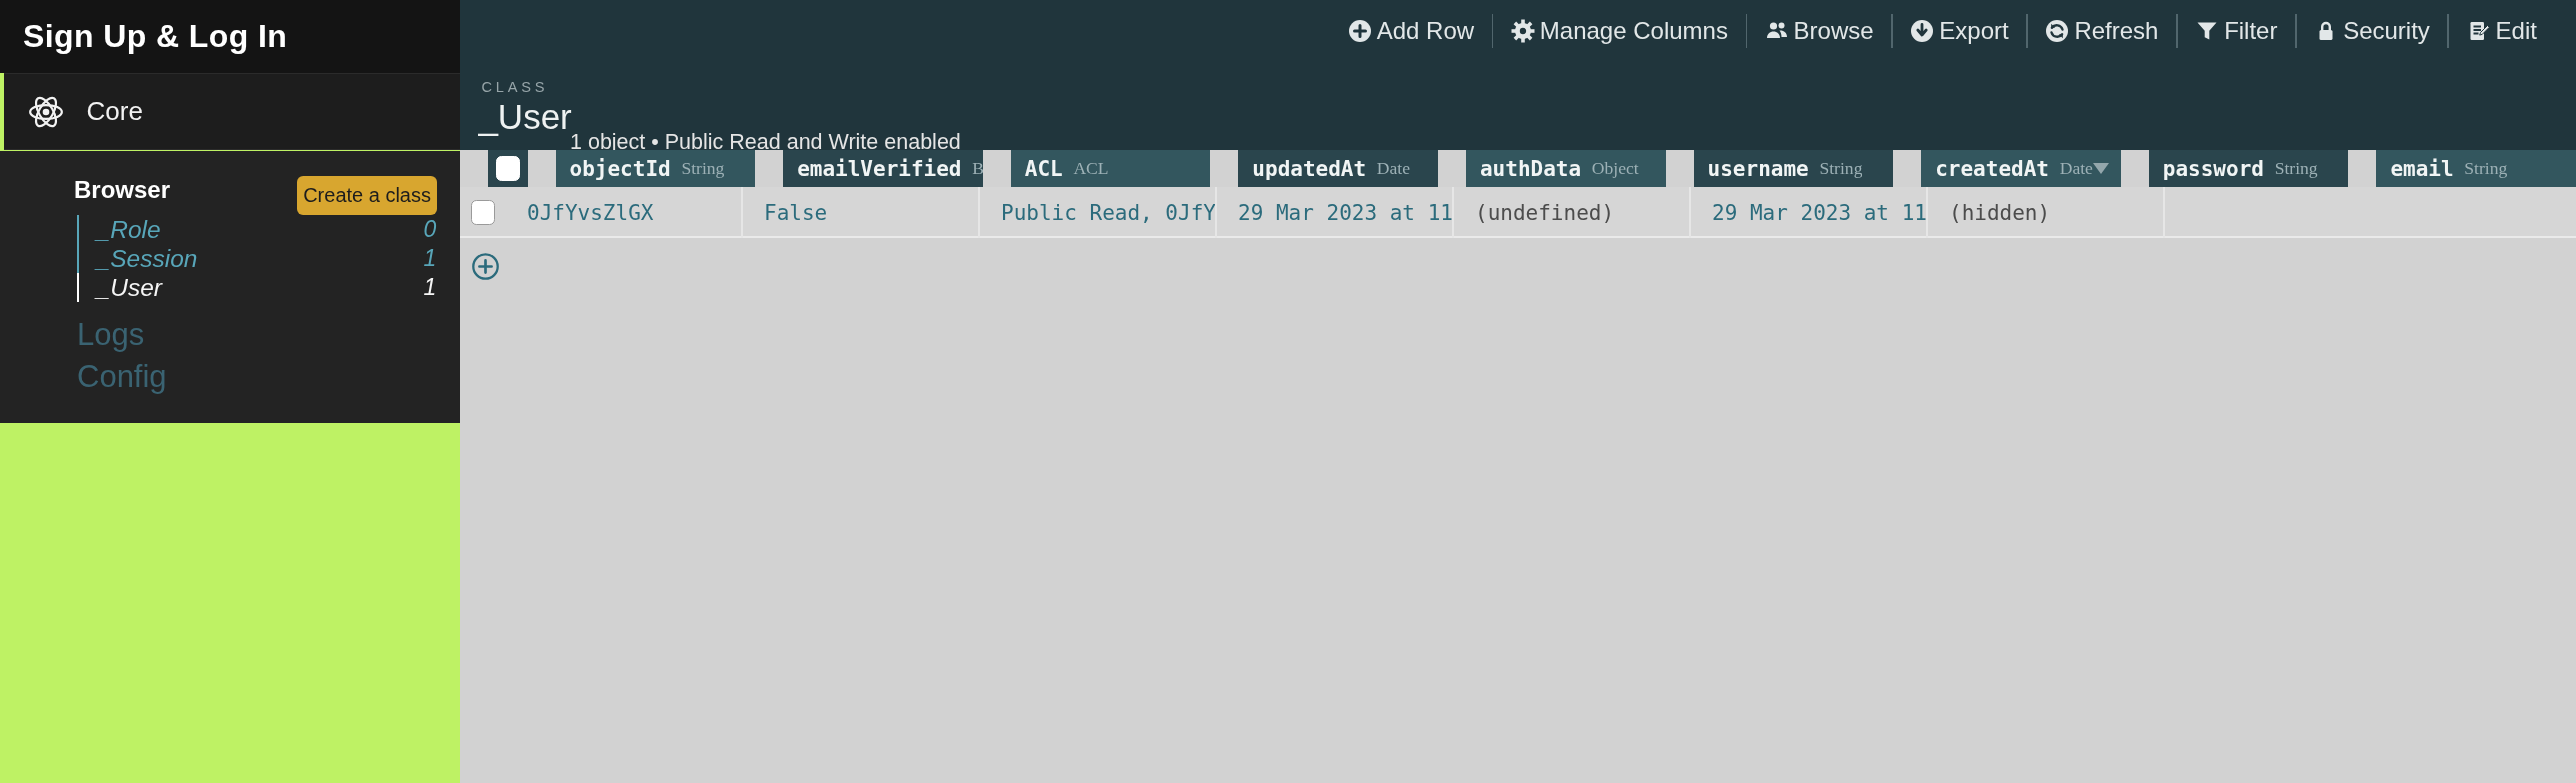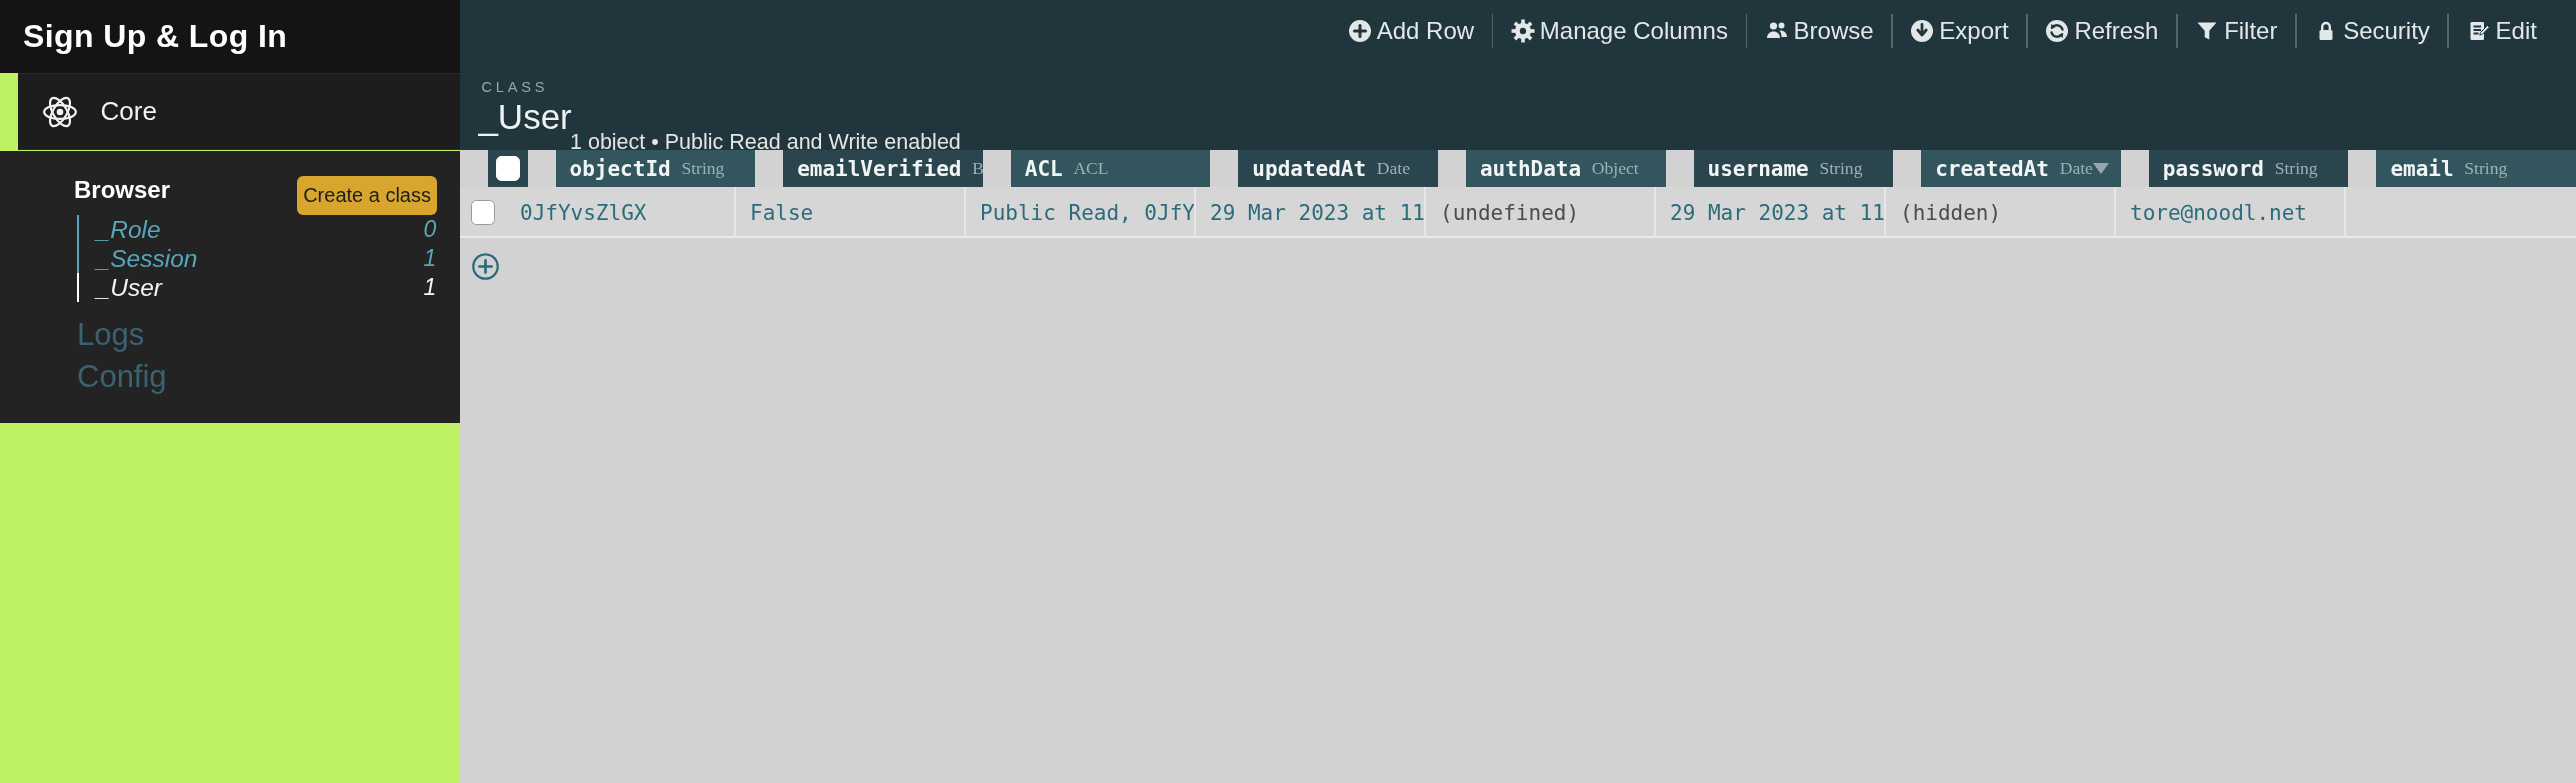--- a/index.html
+++ b/index.html
@@ -3,21 +3,21 @@
 <meta charset="utf-8">
 <style>
   * { margin:0; padding:0; box-sizing:border-box; }
   html,body { width:2576px; height:784px; overflow:hidden; }
   body { font-family:"Liberation Sans", sans-serif; background:#d2d2d2; position:relative; }
 
   
   .sidebar { position:absolute; left:0; top:0; width:460px; height:784px; background:#bef264; }
   .sb-title-area { position:absolute; left:0; top:0; width:460px; height:73px; background:#141414; display:flex; align-items:center; }
   .app-title { color:#ffffff; font-size:32px; font-weight:bold; padding-left:23px; letter-spacing:0.4px; white-space:nowrap; }
-  .sb-core-row { position:absolute; left:18px; top:73px; width:460px; height:77px; background:#1d1d1d; border-top:1.5px solid #2b2b2b; border-bottom:1.5px solid #2b2b2b; display:flex; align-items:center; cursor:pointer; }
+  .sb-core-row { position:absolute; left:4px; top:73px; width:460px; height:77px; background:#1d1d1d; border-top:1.5px solid #2b2b2b; border-bottom:1.5px solid #2b2b2b; display:flex; align-items:center; cursor:pointer; }
   .atom-wrap { margin-left:23px; width:38px; height:38px; display:flex; align-items:center; justify-content:center; }
   .core-label { color:#f2f2f2; font-size:26px; margin-left:21.5px; }
   .sb-browser-panel { position:absolute; left:0; top:151px; width:460px; height:272px; background:#232323; }
   .browser-heading { position:absolute; left:74px; top:24.5px; color:#ffffff; font-size:24px; font-weight:bold; }
   .create-class-button { position:absolute; right:23px; top:25px; height:39px; background:#d8a62f; border:none; border-radius:6.1px; color:#1d1d1d; font-size:20px; font-family:"Liberation Sans", sans-serif; padding:0 6px; cursor:pointer; }
   .class-list { position:absolute; left:77px; top:64px; width:360px; list-style:none; }
   .class-item { height:29px; display:flex; align-items:center; justify-content:space-between; border-left:2.3px solid #58a6b9; padding-left:17.6px; padding-right:0.8px; font-size:24.5px; color:#58a6b9; cursor:pointer;font-style:italic; }
   .class-item.active { border-left-color:#ffffff; color:#f5f5f5; }
   .class-count { font-size:23px; }
   .sb-nav-logs { position:absolute; left:77px; top:166px; font-size:31px; color:#3a6372; cursor:pointer; }
@@ -40,21 +40,21 @@
   .grid-header { position:absolute; left:0; top:150px; width:2116px; height:37px; display:flex; }
   .gh-cell { height:37px; display:flex; align-items:center; padding-left:14px; overflow:hidden; white-space:nowrap; cursor:pointer;margin-left:28px; }
   .gh-check { width:46px; padding-left:0; justify-content:center; }
   .gh-col { width:230px; }
   .c-dark { background:#2a454d; }
   .c-light { background:#33565e; }
   .gh-name { font-family:"DejaVu Sans Mono", monospace; font-size:21px; font-weight:700; color:#f1f5f5; }
   .gh-type { font-family:Liberation Serif, serif; font-size:17.6px; color:#9db1b6; margin-left:10.7px; overflow:hidden; text-overflow:clip; }
   .sort-desc { margin-left:auto; margin-right:12.3px; width:0; height:0; border-left:8.4px solid transparent; border-right:8.4px solid transparent; border-top:11.5px solid #94a7ac; flex:0 0 auto; }
 
-  .grid-row { position:absolute; left:0; top:187px; width:2116px; height:51px; display:flex; background:#d6d6d6; border-bottom:2.3px solid #eaeaea; }
+  .grid-row { position:absolute; left:0; top:187px; width:2116px; height:51px; display:flex; background:#d6d6d6; border-bottom:2.3px solid #eaeaea;gap:7px; }
   .gr-cell { width:230px; height:51px; display:flex; align-items:center; padding-left:14px; overflow:hidden; white-space:nowrap; border-right:2.3px solid #e6e6e6; font-family:"DejaVu Sans Mono", monospace; font-size:21px; color:#2b6b7c; cursor:pointer; }
   .gr-check { width:46px; padding-left:0; justify-content:center; border-right:none; }
   .gr-cell.muted { color:#4c4c4c; }
 
   .checkbox { width:24.5px; height:24.5px; background:#ffffff; border-radius:5.4px; border:1.5px solid #9a9a9a; cursor:pointer; }
   .checkbox.on-dark { border-color:#ffffff; }
 
   .add-object-button { position:absolute; left:10.7px; top:252px; width:29px; height:29px; background:transparent; border:none; cursor:pointer; padding:0; }
 </style>
 </head>
@@ -249,21 +249,20 @@
     <div class="gr-cell gr-check">
       <div class="checkbox"></div>
     </div>
     <div class="gr-cell">0JfYvsZlGX</div>
     <div class="gr-cell">False</div>
     <div class="gr-cell">Public Read, 0JfYv…</div>
     <div class="gr-cell">29 Mar 2023 at 11:…</div>
     <div class="gr-cell muted">(undefined)</div>
     <div class="gr-cell">29 Mar 2023 at 11:…</div>
     <div class="gr-cell muted">(hidden)</div>
-    <div class="gr-cell">tore@noodl.net</div>
   </div>
 
   <button class="add-object-button">
     <svg width="29" height="29" viewBox="0 0 38 38">
       <circle cx="19" cy="19" r="16" fill="none" stroke="#2b6b7c" stroke-width="3"></circle>
       <path d="M19 11v16M11 19h16" stroke="#2b6b7c" stroke-width="3.5" stroke-linecap="round"></path>
     </svg>
   </button>
 </div>
 

